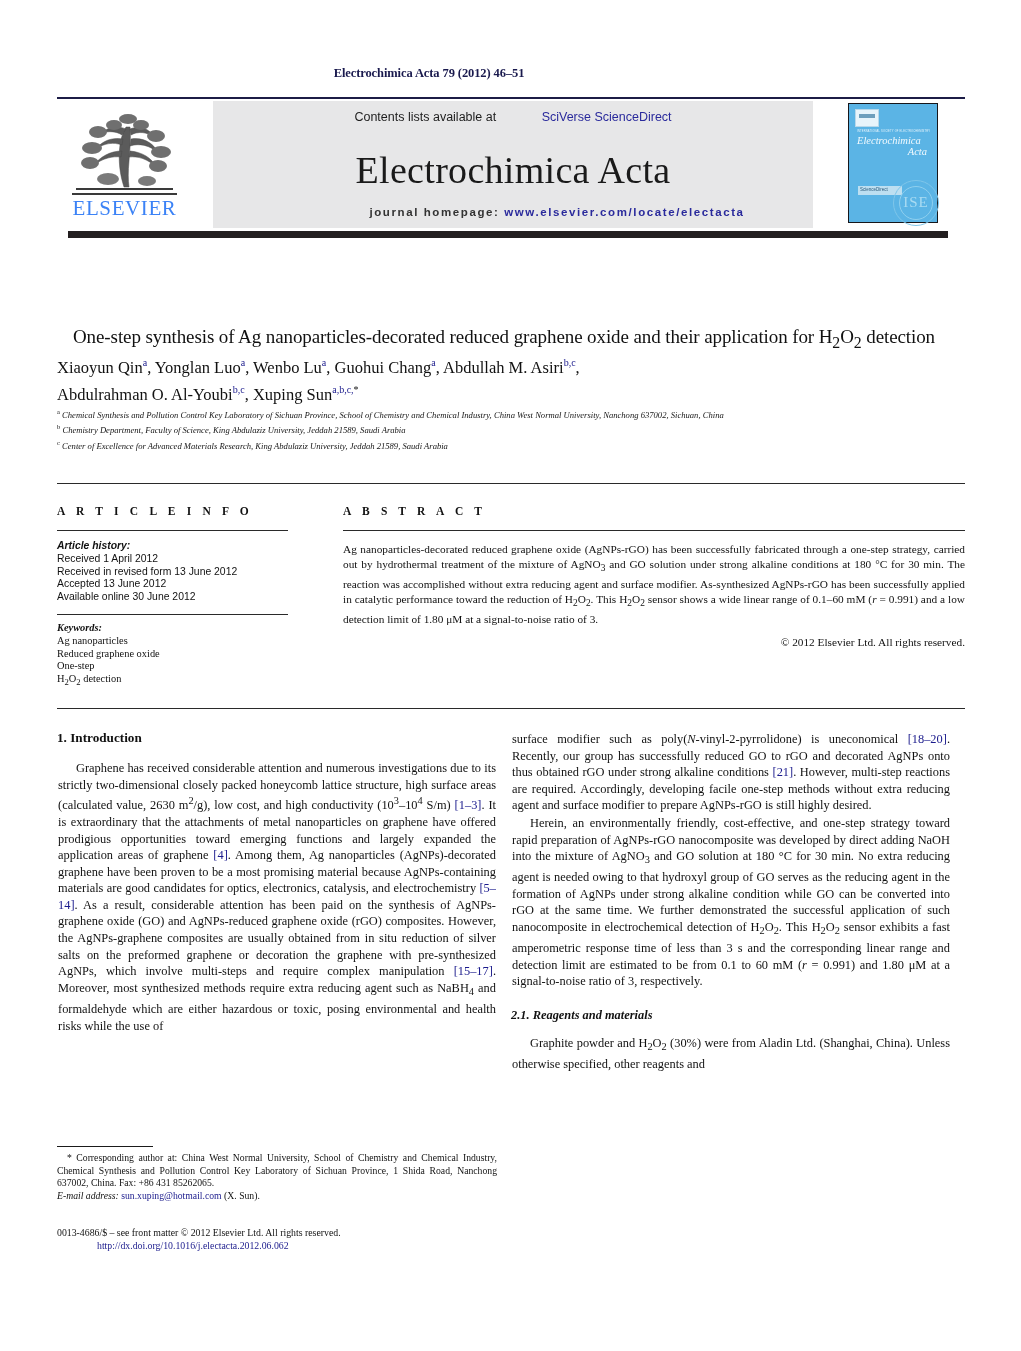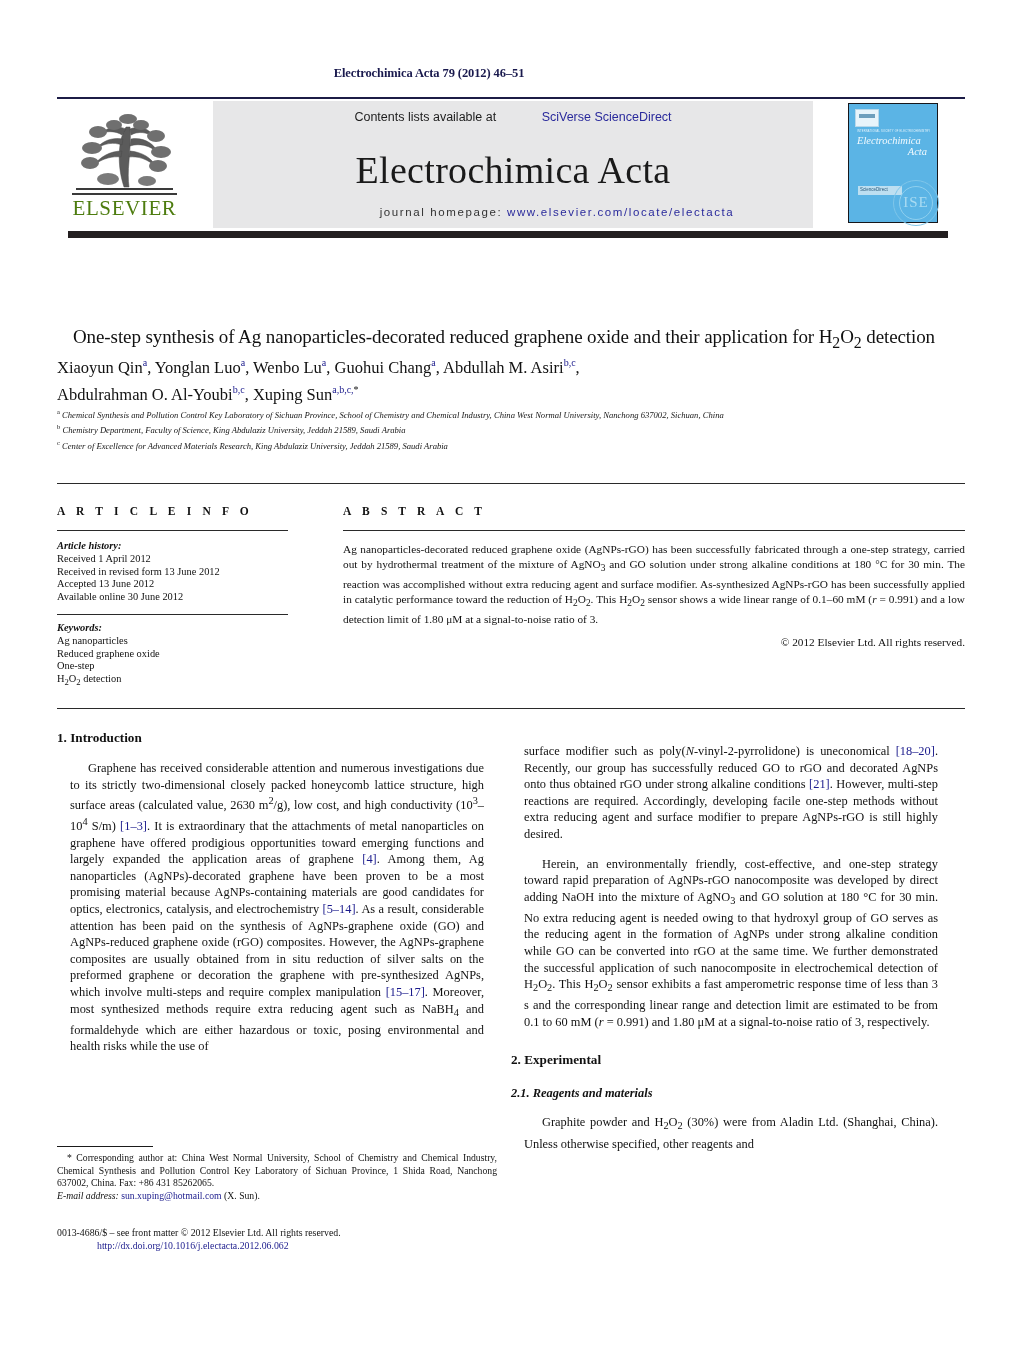--- a/index.html
+++ b/index.html
@@ -87,41 +87,42 @@
 
   .homepage-line {
     position: absolute;
     left: 213px; top: 206px;
     width: 688px;
     text-align: center;
     font-family: "Liberation Sans", sans-serif;
     font-size: 11.5px;
     color: #333333;
     letter-spacing: 1.6px;
+    font-weight: bold;
   }
   .homepage-line .link {
     color: #2a2a9c;
   }
 
   
   .elsevier-box {
     position: absolute;
     left: 62px; top: 103px;
     width: 125px;
     height: 123px;
   }
   .tree-svg { position: absolute; left: 6px; top: 2px; }
   .elsevier-word {
     position: absolute;
     left: 0; top: 93px;
     width: 125px;
     text-align: center;
     font-family: "Liberation Serif", serif;
     font-size: 21px;
-    color: #4d7c0f;
+    color: #3b82f6;
     letter-spacing: 0.6px;
   }
   .elsevier-rule {
     position: absolute;
     left: 10px; top: 90px;
     width: 105px;
     height: 1.5px;
     background: #3a3a3a;
   }
 
@@ -296,21 +297,21 @@
     left: 343px; top: 530px;
     width: 622px;
     height: 0.9px;
     background: #2a2a2a;
   }
 
   .info-block {
     position: absolute;
     left: 57px; top: 540px;
     width: 250px;
-    font-family: Liberation Serif, serif;
+    font-family: Liberation Sans, sans-serif;
     font-size: 10.4px;
     line-height: 12.8px;
     color: #111;
   }
   .info-block .lbl { font-style: italic; font-weight: bold; display: block; }
   .info-block .itm { display: block; }
 
   .rule-kw {
     position: absolute;
     left: 57px; top: 614px;
@@ -379,21 +380,21 @@
   }
   h2.sec.spaced { margin-top: 22px; }
   h3.subsec {
     font-size: 12.4px;
     font-weight: bold;
     font-style: italic;
     margin: 18px 0 12px 0;
     line-height: 15px;
   }
   p.body-p {
-    margin: 13px;
+    margin: 1px;
     text-indent: 18px;
   }
   p.body-p.cont { text-indent: 0; }
   .ref { color: #1a1a8c; }
 
   
   .fn-rule {
     position: absolute;
     left: 57px; top: 1146px;
     width: 96px;
@@ -546,21 +547,20 @@
     </p>
   </div>
 
   <div class="col col-right">
     <p class="body-p cont">
       surface modifier such as poly(<i>N</i>-vinyl-2-pyrrolidone) is uneconomical <span class="ref">[18–20]</span>. Recently, our group has successfully reduced GO to rGO and decorated AgNPs onto thus obtained rGO under strong alkaline conditions <span class="ref">[21]</span>. However, multi-step reactions are required. Accordingly, developing facile one-step methods without extra reducing agent and surface modifier to prepare AgNPs-rGO is still highly desired.
     </p>
     <p class="body-p">
       Herein, an environmentally friendly, cost-effective, and one-step strategy toward rapid preparation of AgNPs-rGO nanocomposite was developed by direct adding NaOH into the mixture of AgNO<sub>3</sub> and GO solution at 180 °C for 30 min. No extra reducing agent is needed owing to that hydroxyl group of GO serves as the reducing agent in the formation of AgNPs under strong alkaline condition while GO can be converted into rGO at the same time. We further demonstrated the successful application of such nanocomposite in electrochemical detection of H<sub>2</sub>O<sub>2</sub>. This H<sub>2</sub>O<sub>2</sub> sensor exhibits a fast amperometric response time of less than 3 s and the corresponding linear range and detection limit are estimated to be from 0.1 to 60 mM (<i>r</i> = 0.991) and 1.80 μM at a signal-to-noise ratio of 3, respectively.
     </p>
-    <h2 class="sec spaced">2.  Experimental</h2>
     <h3 class="subsec">2.1.  Reagents and materials</h3>
     <p class="body-p">
       Graphite powder and H<sub>2</sub>O<sub>2</sub> (30%) were from Aladin Ltd. (Shanghai, China). Unless otherwise specified, other reagents and
     </p>
   </div>
 
   <div class="fn-rule"></div>
   <div class="footnote">
     <span class="lead">*</span>
     <span>Corresponding author at: China West Normal University, School of Chemistry and Chemical Industry, Chemical Synthesis and Pollution Control Key Laboratory of Sichuan Province, 1 Shida Road, Nanchong 637002, China. Fax: +86 431 85262065.</span><br>

